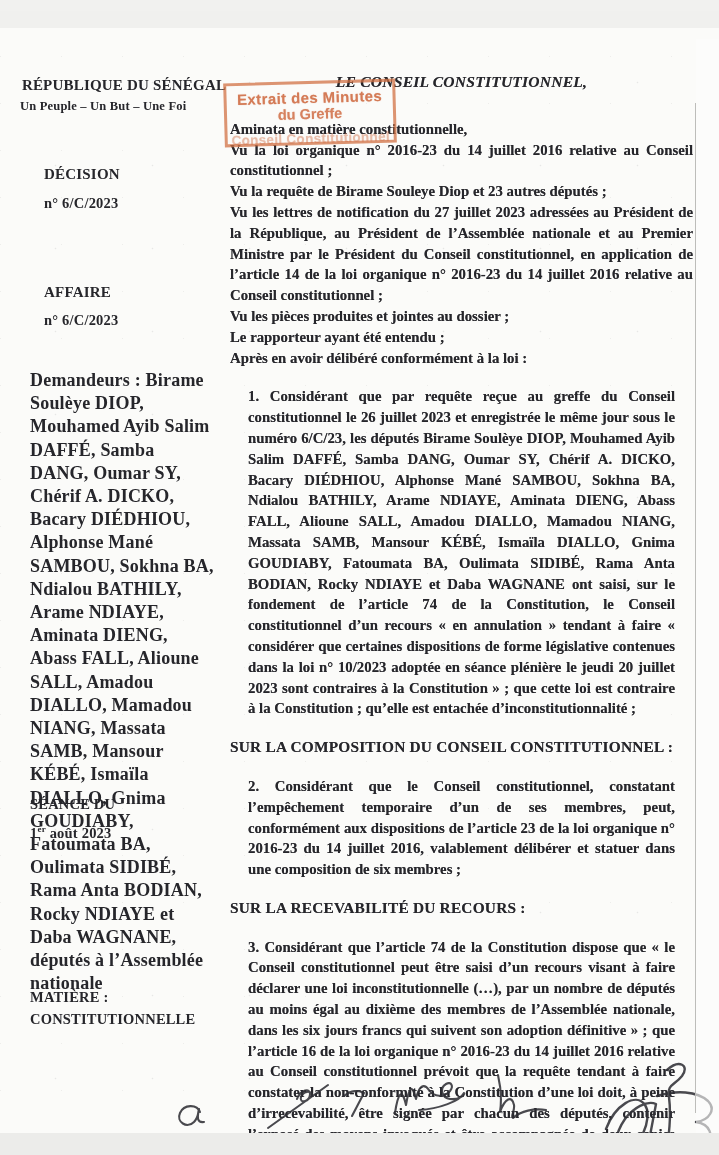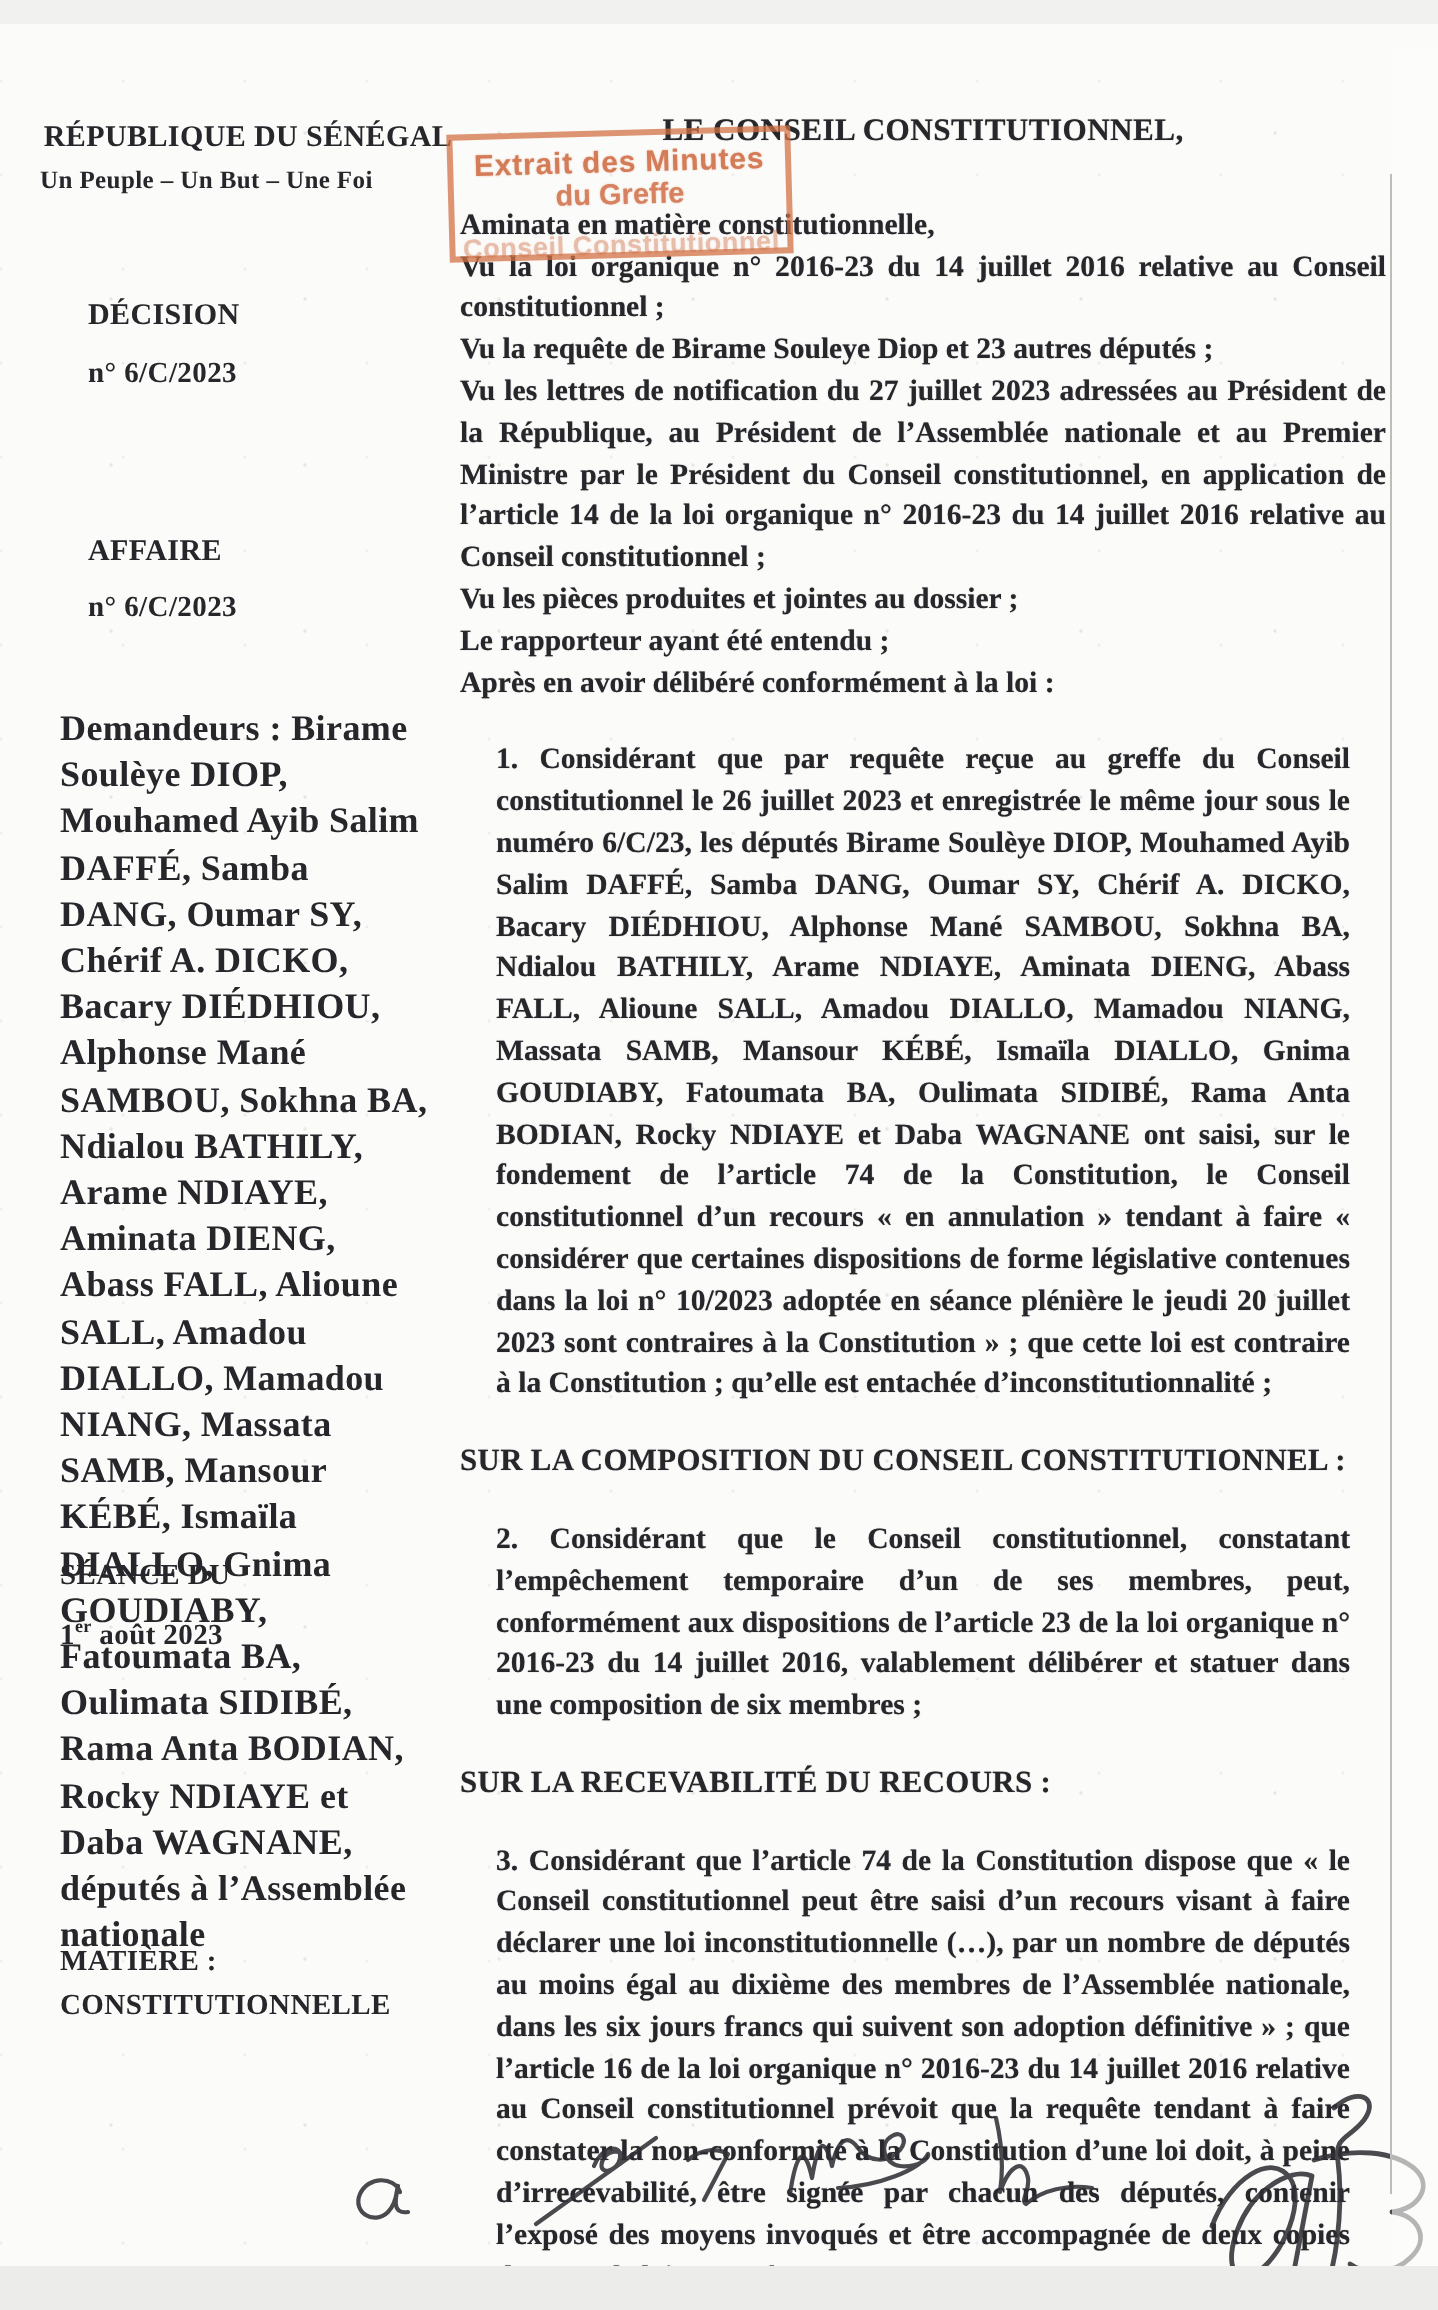--- a/index.html
+++ b/index.html
@@ -2,21 +2,21 @@
 <html><head>
 <meta charset="utf-8">
 <style>
   html,body{margin:0;padding:0;}
   body{
     width:719px;height:1155px;position:relative;overflow:hidden;
     background:#f0f0ee;
     font-family:"Liberation Serif","DejaVu Serif",serif;
   }
   .page{
-    position:absolute;left:0;top:12px;width:719px;height:1122px;
+    position:absolute;left:0;top:28px;width:719px;height:1122px;
     background:#fbfbf9;
     background-image:
       radial-gradient(circle, rgba(60,60,60,.10) .6px, transparent 1.1px),
       radial-gradient(circle, rgba(60,60,60,.07) .5px, transparent 1px);
     background-size:97px 83px,61px 47px;
     background-position:7px 13px,31px 5px;
     color:#26262b;
   }
   .band-top{position:absolute;left:0;top:0;width:719px;height:11px;background:#f1f1ef;}
   .band-bottom{position:absolute;left:0;top:1133px;width:719px;height:22px;background:#ececea;}
@@ -37,21 +37,21 @@
   .seance-date sup{font-size:9px;}
   .matiere-label{left:30px;top:961px;font-size:14.5px;}
   .matiere-value{left:30px;top:983px;font-size:14.5px;}
 
   .main-col{
     position:absolute;left:230px;top:44px;width:463px;
     font-size:14.8px;line-height:20.8px;font-weight:bold;
     text-align:justify;
     text-shadow:0 0 .5px rgba(38,38,43,.55);
   }
-  .doc-title{text-align:center;font-size:15.6px;letter-spacing:.2px;margin:0 0 26px 0;}
+  .doc-title{text-align:center;font-size:15.6px;letter-spacing:.2px;margin:0 0 26px 0;font-style:italic;}
   .pre{margin:0;}
   .sec-heading{margin:12px 0 7px 0;font-size:15.4px;text-align:left;letter-spacing:.2px;}
   .par{margin:18px;}
 
   .stamp{
     position:absolute;left:224px;top:53px;width:172px;height:64px;
     border:3px solid rgba(209,113,68,.75);
     transform:rotate(-1.6deg);
     text-align:center;
     font-family:"Liberation Sans","DejaVu Sans",sans-serif;

